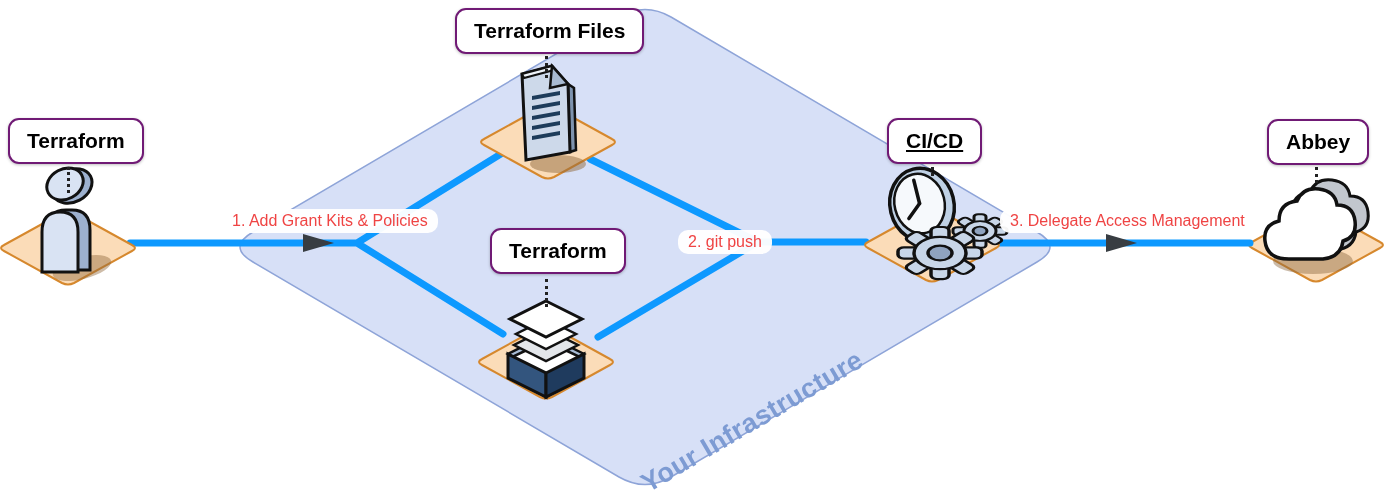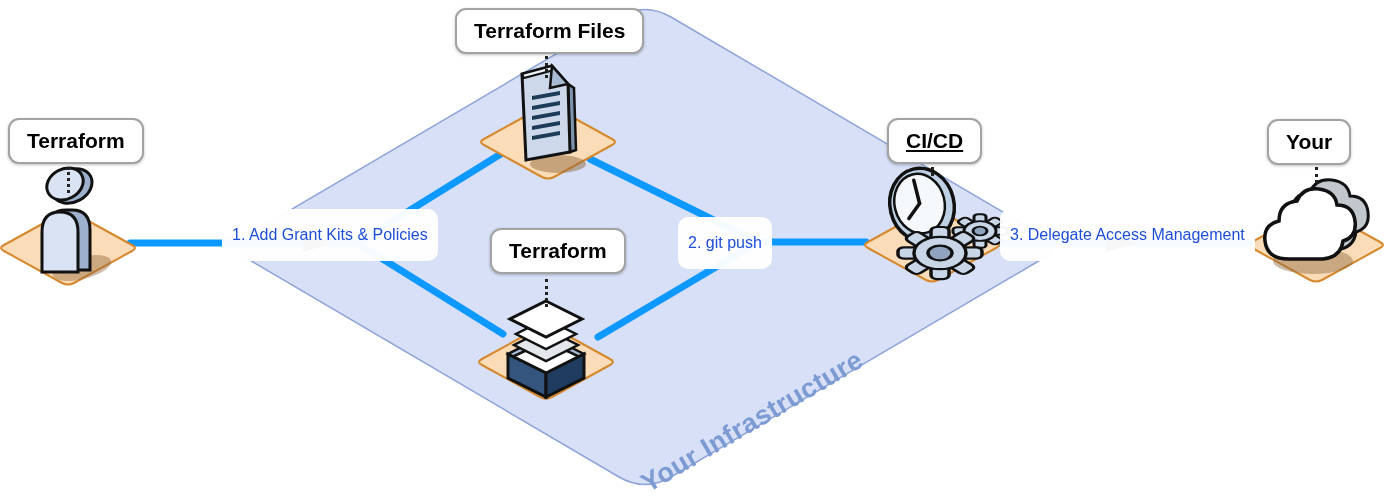--- a/index.html
+++ b/index.html
@@ -16,29 +16,29 @@
   .infra-label{
     left:652px;top:466px;height:34px;line-height:34px;
     transform:rotate(-30.5deg);transform-origin:0 100%;
     font-size:27px;font-weight:bold;letter-spacing:.5px;
     color:#7d9bd3;white-space:nowrap;
   }
 
   
   .edge-pill{
     background:rgba(255,255,255,.96);border-radius:10px;
-    padding:17px 10px;font-size:16px;color:#1d4ed8;white-space:nowrap;
+    padding:3px 10px;font-size:16px;color:#ef4444;white-space:nowrap;
   }
   #pill-1{left:222px;top:209px;}
-  #pill-2{left:678px;top:217px;text-align:right;}
+  #pill-2{left:678px;top:230px;text-align:right;}
   #pill-3{left:1000px;top:209px;}
 
   
   .node-box{
-    background:#ffffff;border:2px solid #a3a3a3;border-radius:11px;
+    background:#ffffff;border:2px solid #701a75;border-radius:11px;
     padding:9px 17px;font-size:21px;font-weight:bold;color:#000;
     white-space:nowrap;box-shadow:0 1px 3px rgba(0,0,0,.25);
   }
   #box-engineer{left:8px;top:118px;}
   #box-terraform{left:455px;top:8px;}
   #box-policies{left:490px;top:228px;}
   #box-cicd{left:887px;top:118px;text-decoration:underline;}
   #box-abbey{left:1267px;top:119px;}
 
   
@@ -172,13 +172,13 @@
 <div id="dot-engineer" class="abs dotline"></div>
 <div id="dot-terraform" class="abs dotline"></div>
 <div id="dot-policies" class="abs dotline"></div>
 <div id="dot-cicd" class="abs dotline"></div>
 <div id="dot-abbey" class="abs dotline"></div>
 
 <div id="box-engineer" class="abs node-box">Terraform</div>
 <div id="box-terraform" class="abs node-box">Terraform Files</div>
 <div id="box-policies" class="abs node-box">Terraform</div>
 <div id="box-cicd" class="abs node-box">CI/CD</div>
-<div id="box-abbey" class="abs node-box">Your</div>
+<div id="box-abbey" class="abs node-box">Abbey</div>
 
 </body></html>

